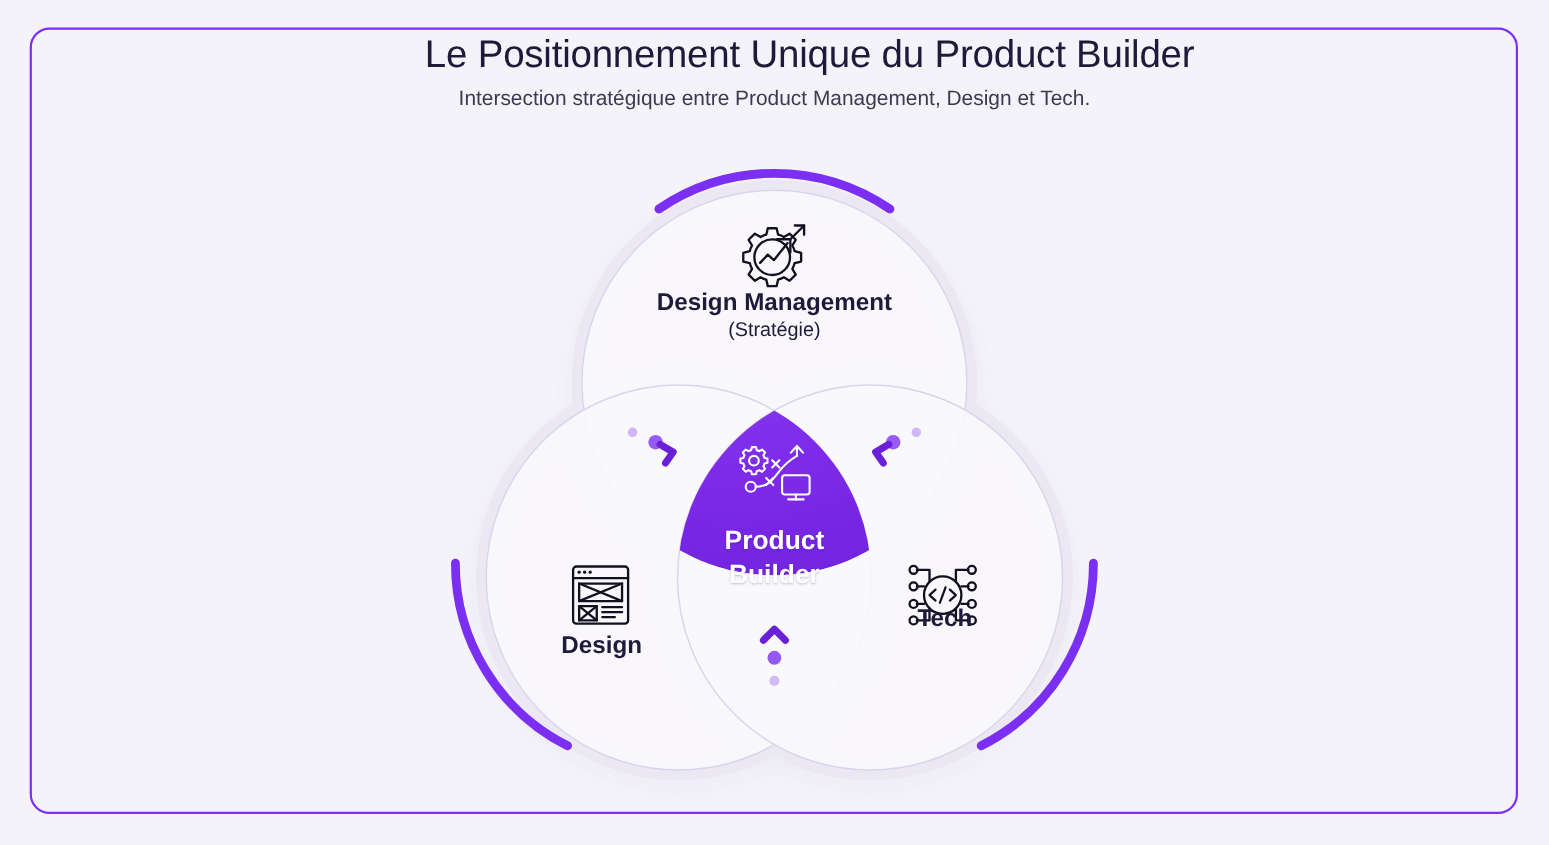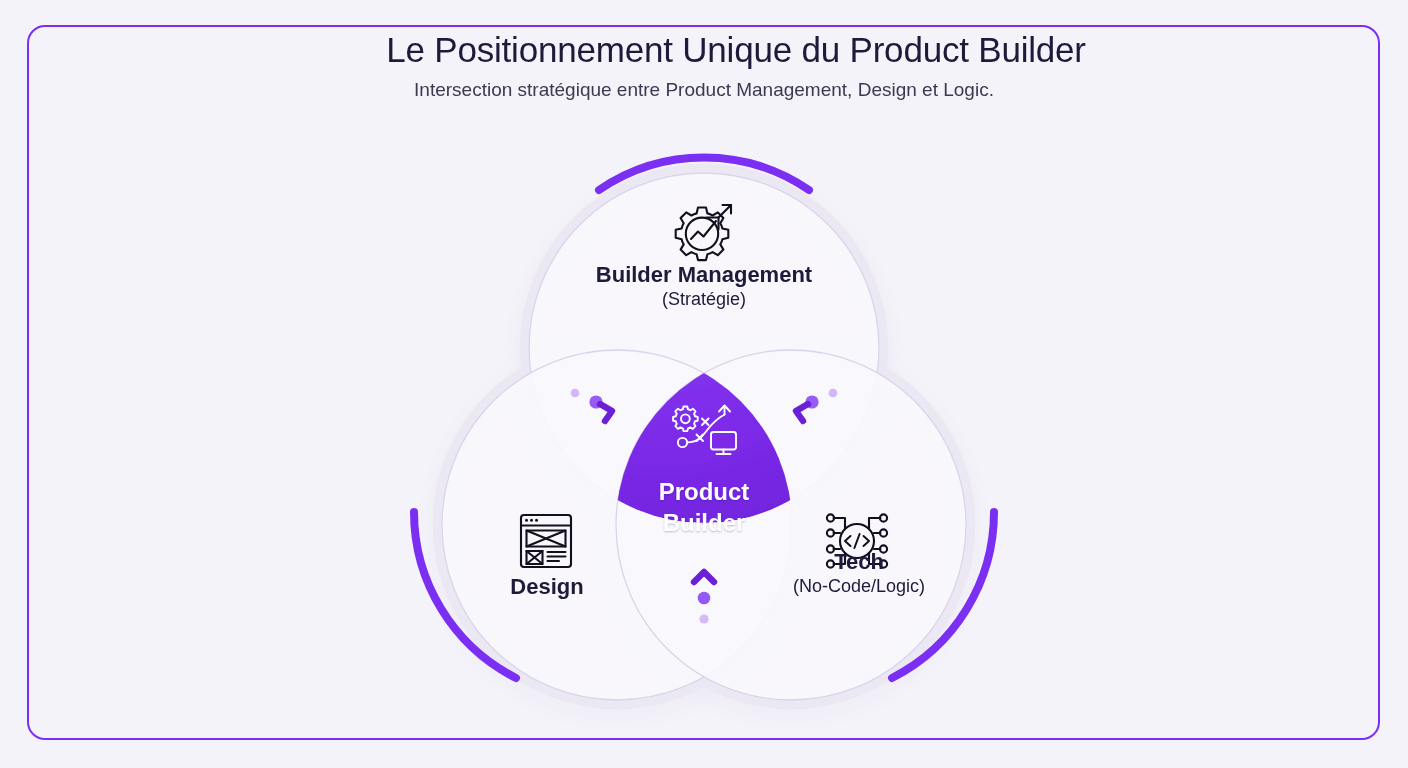--- a/index.html
+++ b/index.html
@@ -47,21 +47,21 @@
     pointer-events:none;
     margin-top:15px;
   }
 </style>
 </head>
 <body>
 
 <div id="frame"></div>
 
 <div id="title">Le Positionnement Unique du Product Builder</div>
-<div id="subtitle">Intersection stratégique entre Product Management, Design et Logic.</div>
+<div id="subtitle">Intersection stratégique entre Product Management, Design et Tech.</div>
 
 <svg id="venn" viewBox="0 0 1408 768">
   <defs>
     <clipPath id="clip-pm">
         <circle cx="704" cy="348" r="175"></circle>
       </clipPath>
     <clipPath id="clip-design">
         <circle cx="617" cy="525" r="175"></circle>
       </clipPath>
     <clipPath id="clip-tech">
@@ -196,29 +196,28 @@
   </g>
 
   <g>
     <polyline points="694,582 704,572 714,582" fill="none" stroke="#6b1fd6" stroke-width="6.4" stroke-linecap="round" stroke-linejoin="round"></polyline>
     <circle cx="704" cy="598" r="6.3" fill="#7b2ff2" opacity="0.80"></circle>
     <circle cx="704" cy="619" r="4.6" fill="#7b2ff2" opacity="0.30"></circle>
   </g>
 </svg>
 
 <div class="lbl" id="pm-label">
-  <div class="t">Builder Management</div>
+  <div class="t">Design Management</div>
   <div class="s">(Stratégie)</div>
 </div>
 
 <div class="lbl" id="design-label">
   <div class="t">Design</div>
 </div>
 
 <div class="lbl" id="tech-label">
   <div class="t">Tech</div>
-  <div class="s">(No-Code/Logic)</div>
 </div>
 
 <div id="center-label">
   <div>Product</div>
   <div>Builder</div>
 </div>
 
 </body></html>

